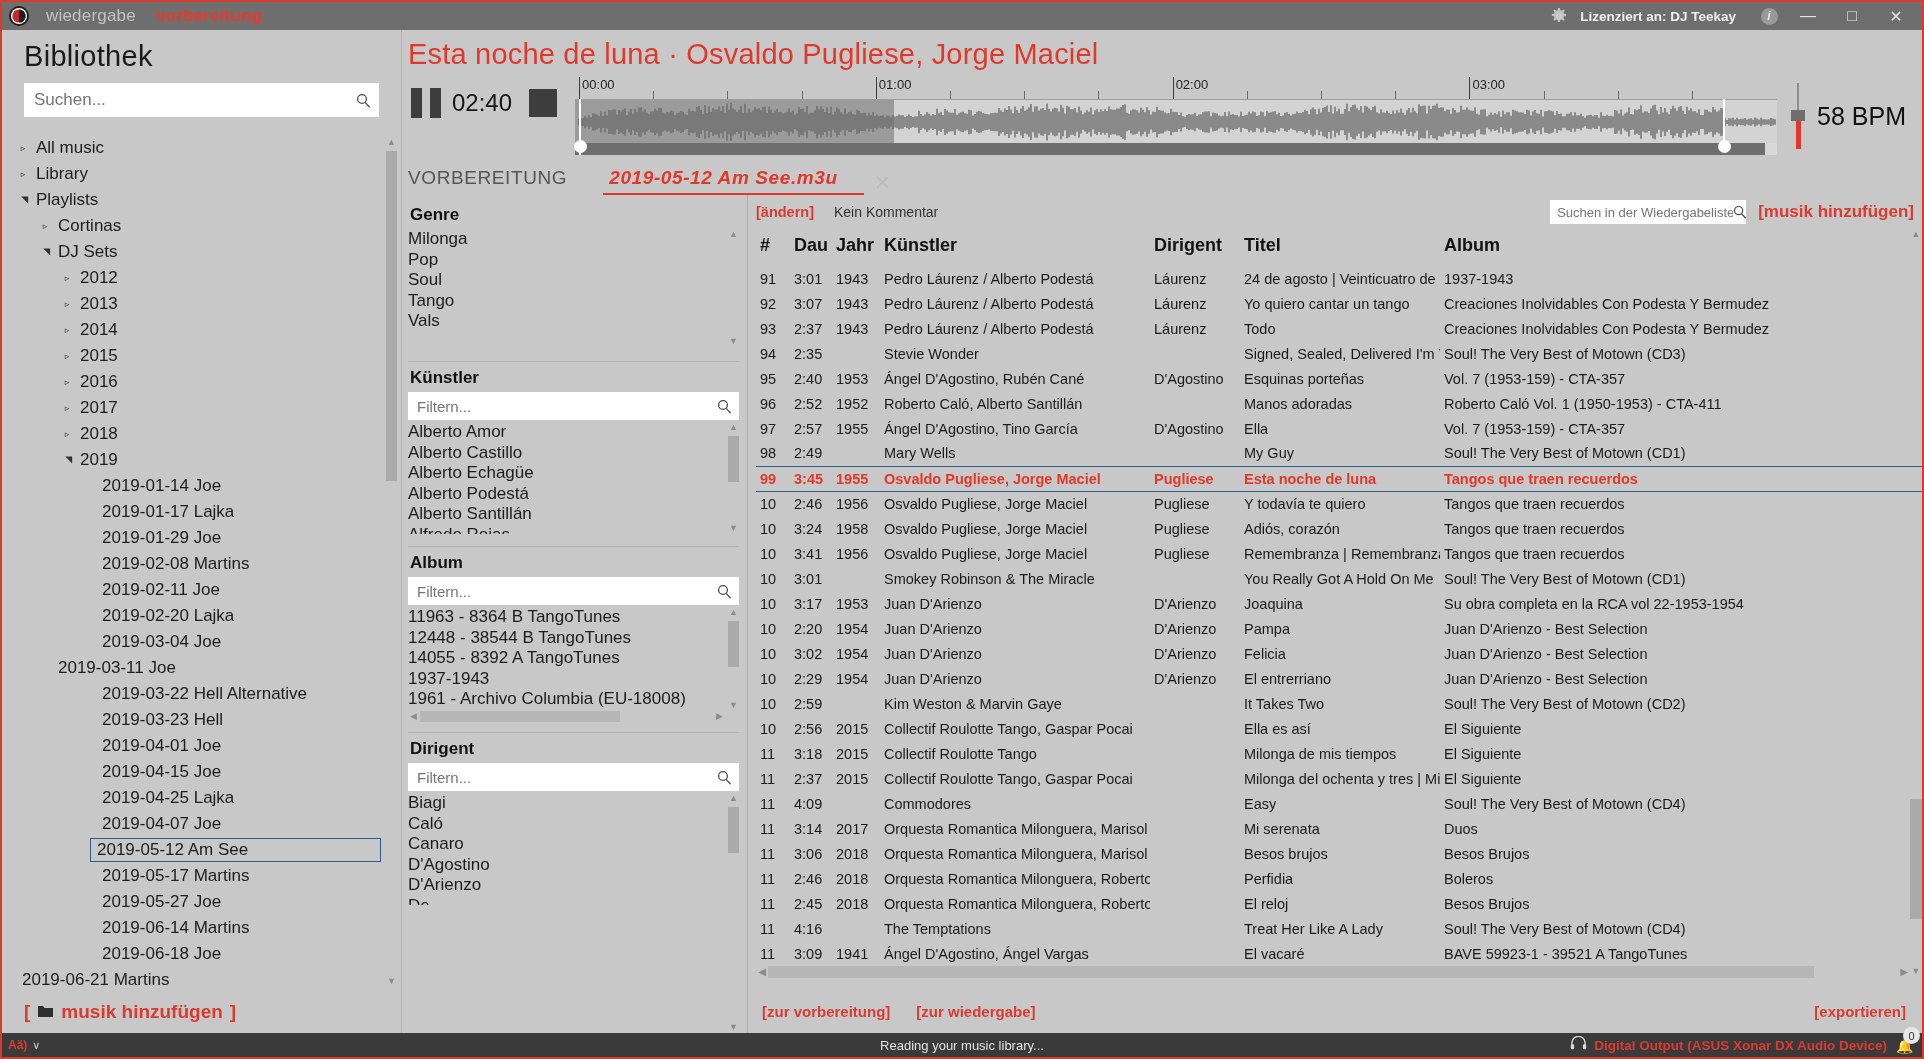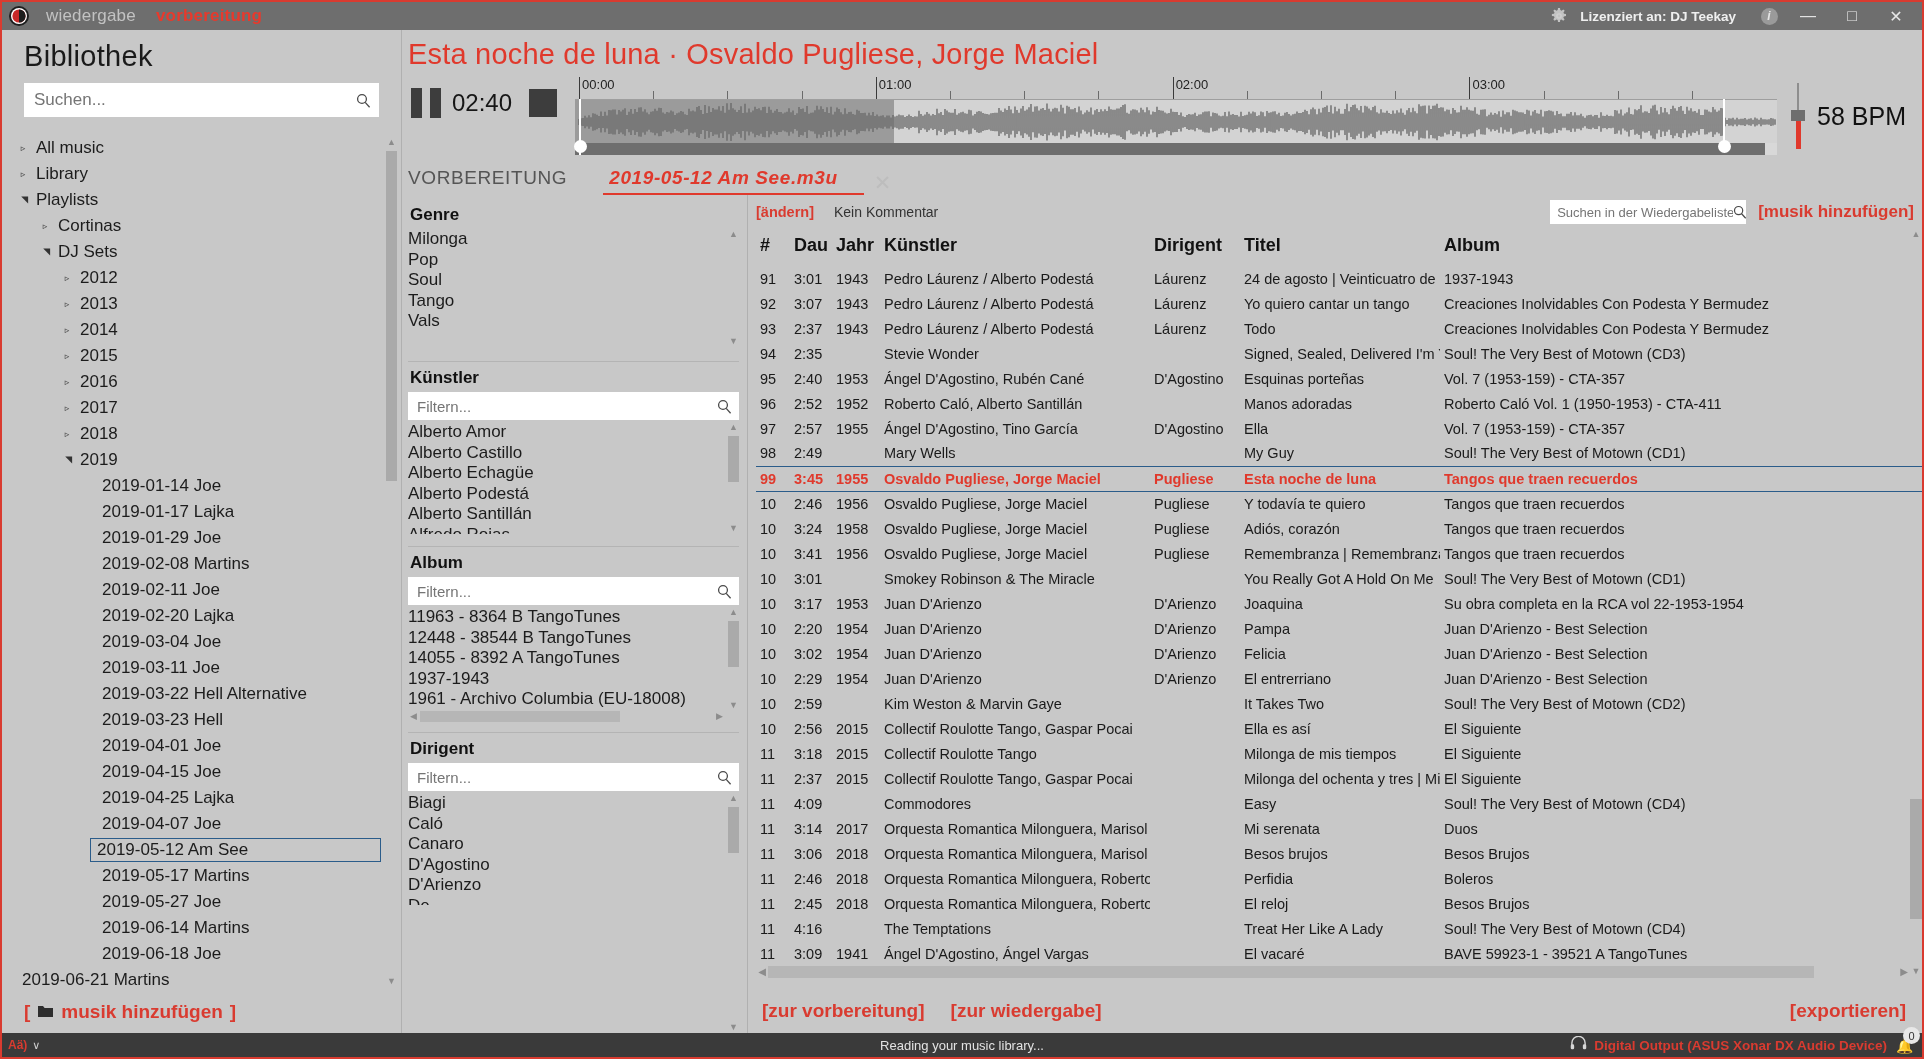--- a/index.html
+++ b/index.html
@@ -150,21 +150,21 @@
   .c-alb { width: auto; }
   #tbl-vsb { position: absolute; right: 0; top: 0; bottom: 12px; width: 12px; }
   #tbl-hsb { height: 12px; position: relative; margin-right: 12px; }
   #tbl-hsb .hthumb { position: absolute; left: 12px; top: 0; height: 12px; background: #b6b6b6; right: 96px;}
   #tbl-hsb .harr { position: absolute; top: 0; width: 12px; height: 12px; color: #8c8c8c; font-size: 10px;
                    text-align: center; line-height: 12px; }
 
   
   #actionbar { display: flex; align-items: center; height: 44px; padding: 0 16px 0 6px; }
   #actionbar .sp { flex: 1; }
-  .actbtn { color: #d93b30; font-weight: bold; font-size: 19px; margin-right: 26px; white-space: nowrap; }
+  .actbtn { color: #d93b30; font-weight: bold; font-size: 15px; margin-right: 26px; white-space: nowrap; }
 
   
   #statusbar { height: 24px; background: #3a3a3a; display: flex; align-items: center;
                padding: 0 6px; position: relative; }
   #sb-left { display: flex; align-items: center; gap: 5px; }
   #sb-aa { color: #d93b30; font-size: 12px; font-weight: bold; }
   #sb-chev { color: #cfcfcf; font-size: 11px; }
   #sb-msg { position: absolute; left: 0; right: 0; text-align: center; color: #e2e2e2; font-size: 13px; }
   #sb-right { margin-left: auto; display: flex; align-items: center; gap: 7px; position: relative; z-index: 2;}
   #sb-device { color: #d93b30; font-size: 13.5px; font-weight: bold; }
@@ -292,21 +292,21 @@
           <span class="tlabel">2019-02-11 Joe</span>
         </div>
         <div class="tnode" style="padding-left: 80px;">
           <span class="arrow none"></span>
           <span class="tlabel">2019-02-20 Lajka</span>
         </div>
         <div class="tnode" style="padding-left: 80px;">
           <span class="arrow none"></span>
           <span class="tlabel">2019-03-04 Joe</span>
         </div>
-        <div class="tnode" style="padding-left: 80px;">
+        <div class="tnode" style="padding-left: 36px;">
           <span class="arrow none"></span>
           <span class="tlabel">2019-03-11 Joe</span>
         </div>
         <div class="tnode" style="padding-left: 80px;">
           <span class="arrow none"></span>
           <span class="tlabel">2019-03-22 Hell Alternative</span>
         </div>
         <div class="tnode" style="padding-left: 80px;">
           <span class="arrow none"></span>
           <span class="tlabel">2019-03-23 Hell</span>

